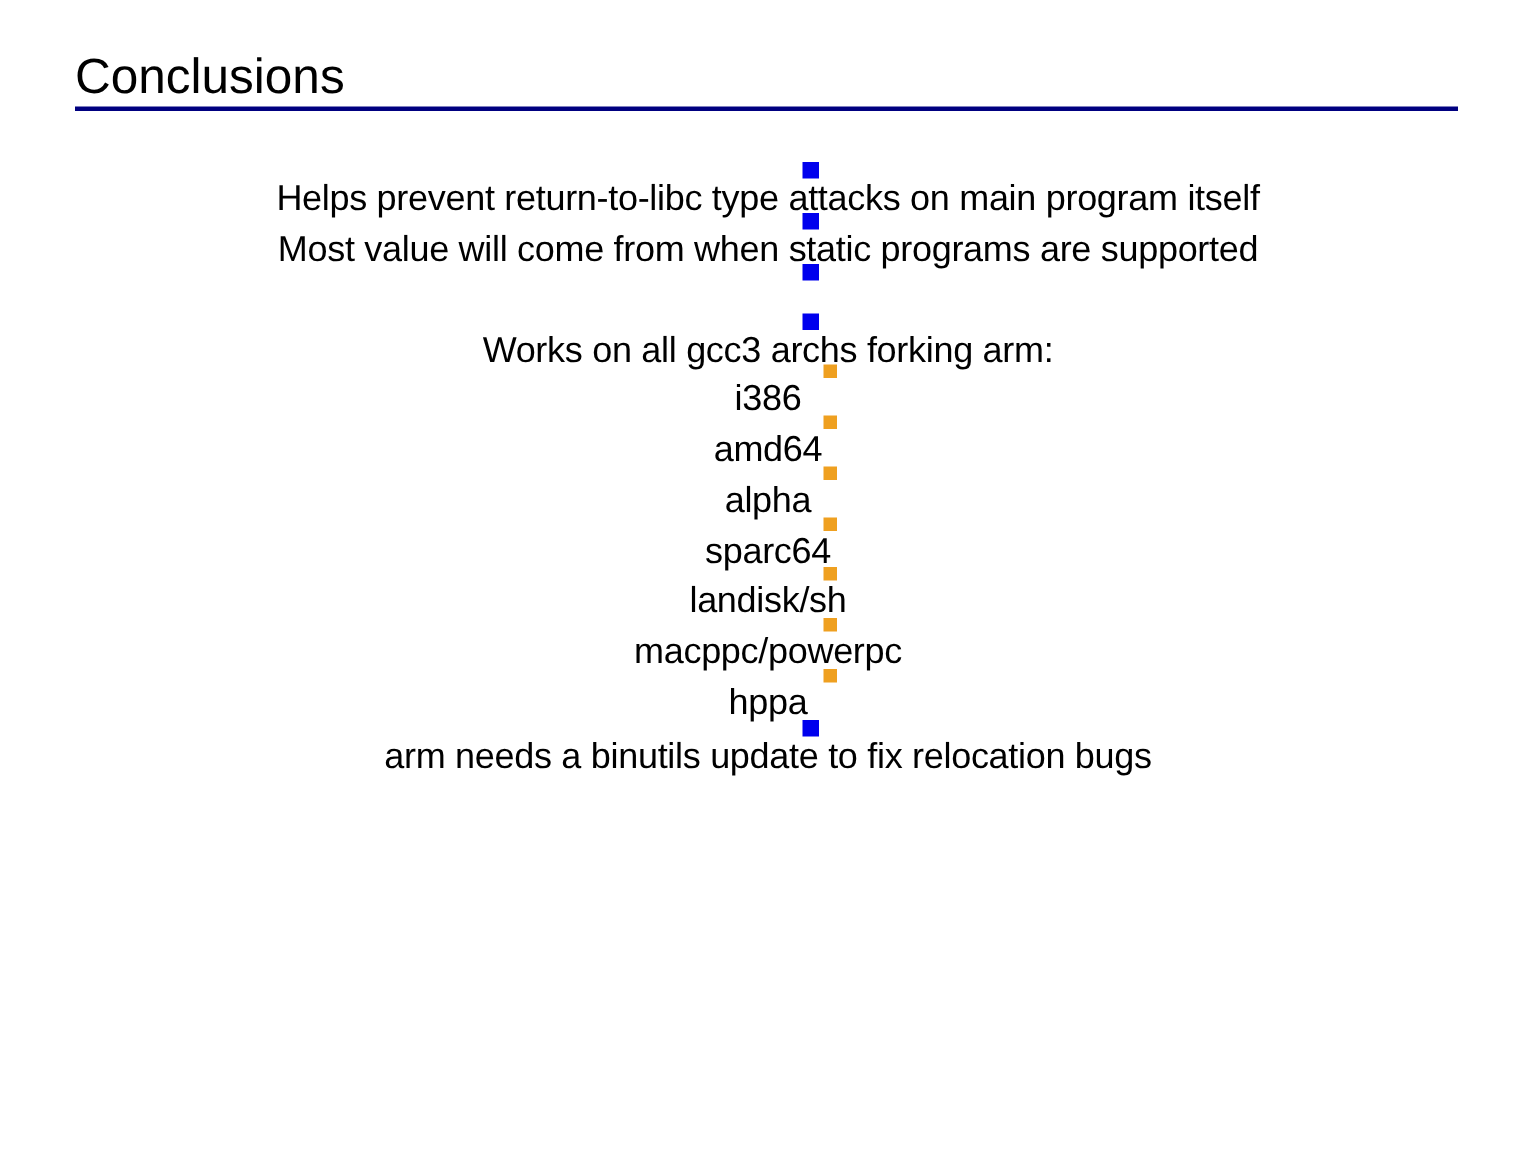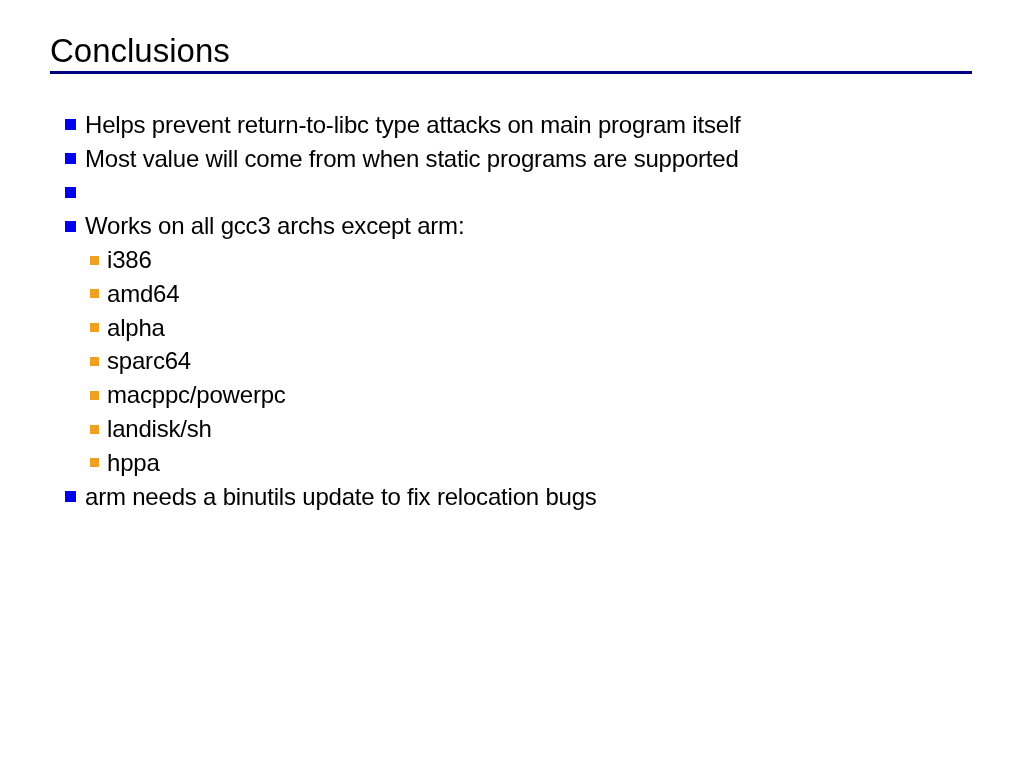--- a/index.html
+++ b/index.html
@@ -41,20 +41,21 @@
     top: 108px;
     width: 1024px;
   }
   .bullet-row {
     display: flex;
     align-items: center;
     height: 33.8px;
     font-size: 24px;
     letter-spacing: -0.2px;
     white-space: nowrap;
+    flex-direction: column;
   }
   .bullet-row .sq {
     display: inline-block;
     flex: 0 0 auto;
   }
   .bullet-row.lvl1 .sq {
     width: 11px;
     height: 11px;
     margin-left: 65px;
     margin-right: 9px;
@@ -90,45 +91,45 @@
       </div>
       <div class="bullet-row lvl1">
         <span class="sq"></span>
         <span class="txt">Most value will come from when static programs are supported</span>
       </div>
       <div class="bullet-row lvl1">
         <span class="sq"></span>
       </div>
       <div class="bullet-row lvl1">
         <span class="sq"></span>
-        <span class="txt">Works on all gcc3 archs except arm:</span>
+        <span class="txt">Works on all gcc3 archs forking arm:</span>
       </div>
       <div class="bullet-row lvl2">
         <span class="sq"></span>
         <span class="txt">i386</span>
       </div>
       <div class="bullet-row lvl2">
         <span class="sq"></span>
         <span class="txt">amd64</span>
       </div>
       <div class="bullet-row lvl2">
         <span class="sq"></span>
         <span class="txt">alpha</span>
       </div>
       <div class="bullet-row lvl2">
         <span class="sq"></span>
         <span class="txt">sparc64</span>
       </div>
       <div class="bullet-row lvl2">
         <span class="sq"></span>
-        <span class="txt">macppc/powerpc</span>
+        <span class="txt">landisk/sh</span>
       </div>
       <div class="bullet-row lvl2">
         <span class="sq"></span>
-        <span class="txt">landisk/sh</span>
+        <span class="txt">macppc/powerpc</span>
       </div>
       <div class="bullet-row lvl2">
         <span class="sq"></span>
         <span class="txt">hppa</span>
       </div>
       <div class="bullet-row lvl1">
         <span class="sq"></span>
         <span class="txt">arm needs a binutils update to fix relocation bugs</span>
       </div>
     </div>

